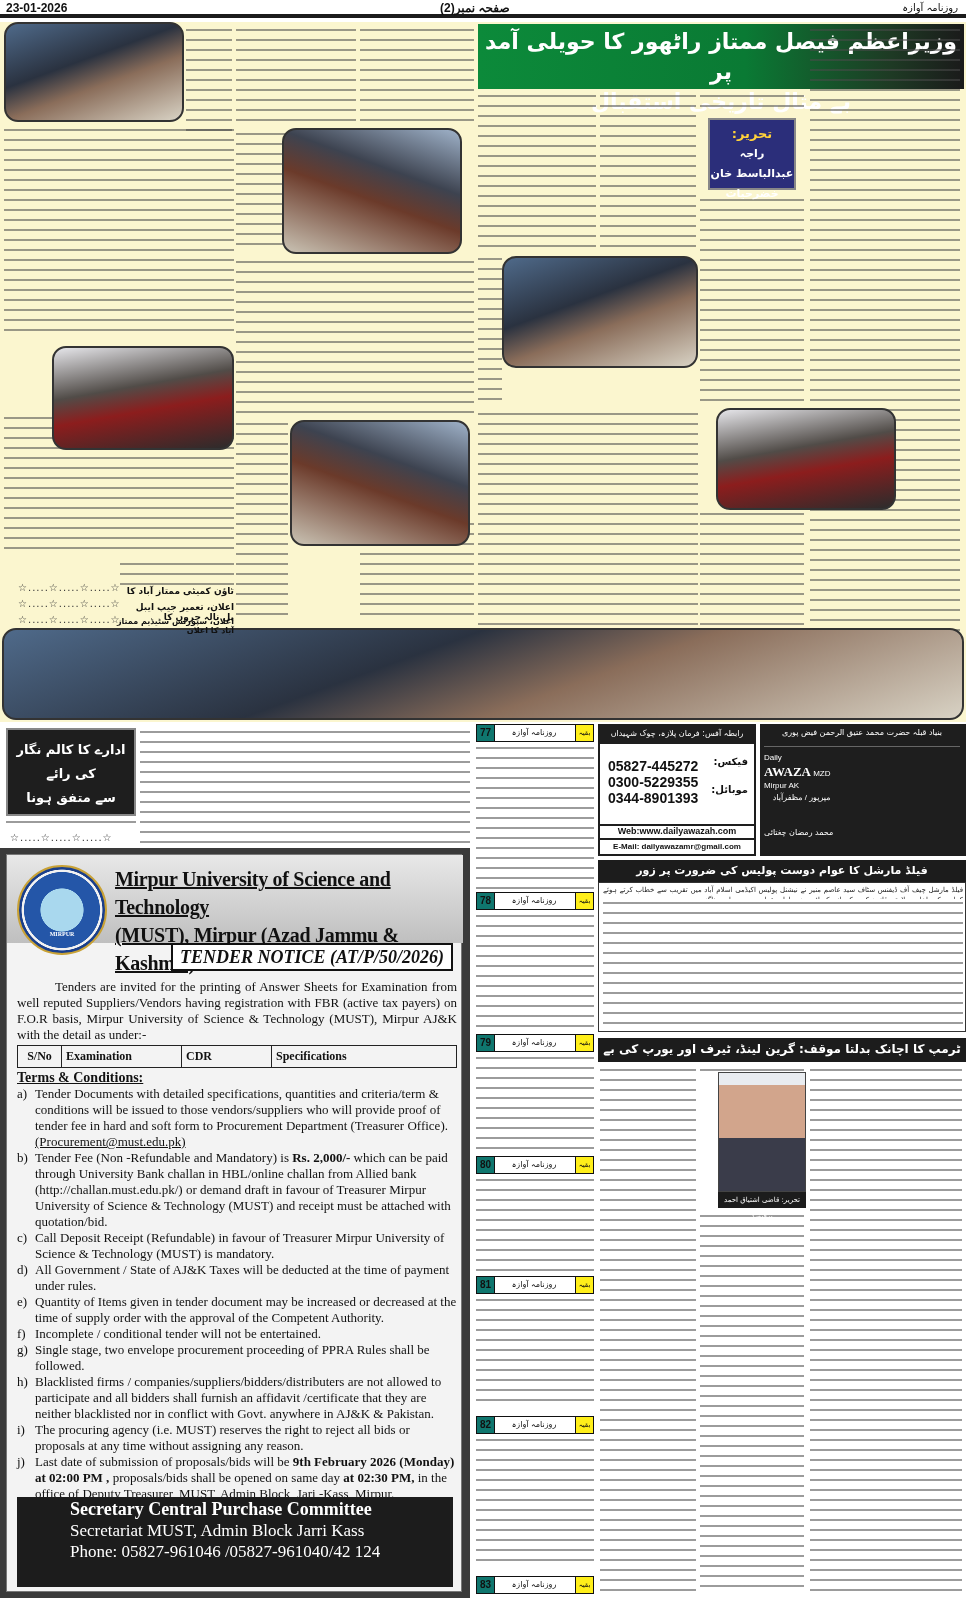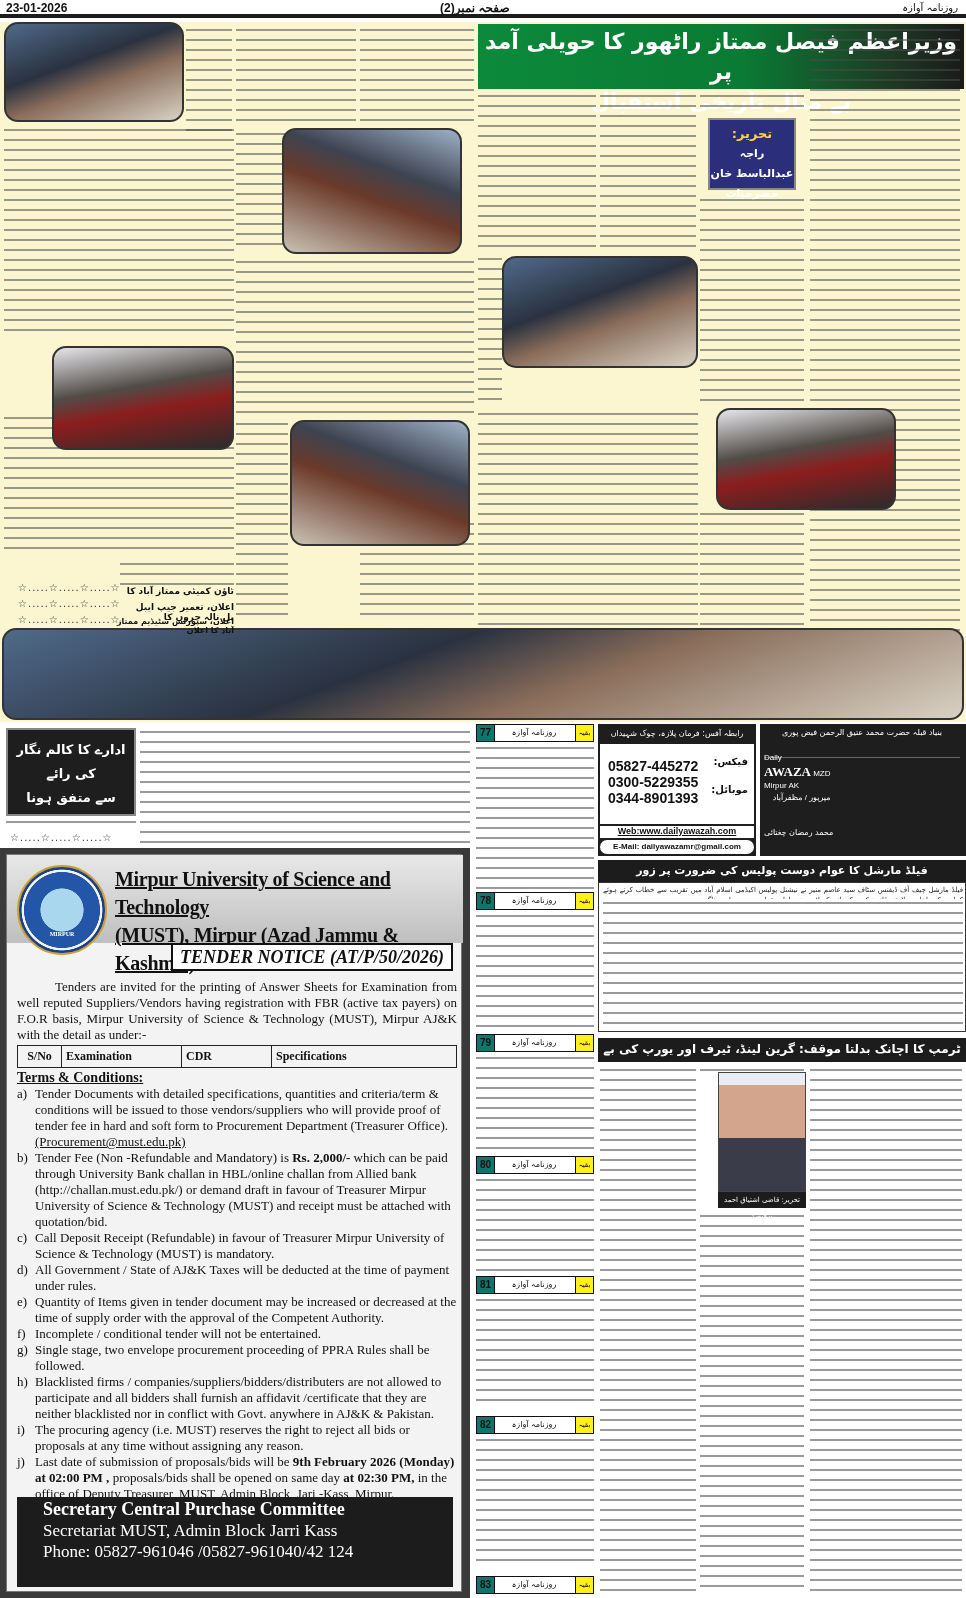--- a/index.html
+++ b/index.html
@@ -34,37 +34,37 @@
   .tbody{position:absolute;left:10px;top:124px;width:440px;font:13px "Liberation Serif",serif;line-height:16px;color:#111;}
   .tbody p.intro{text-indent:38px;text-align:justify;}
   table.tt{border-collapse:collapse;width:100%;margin-top:2px;font:12px "Liberation Serif",serif;}
   table.tt td{border:1px solid #222;padding:2px 4px;vertical-align:middle;line-height:13px;}
   table.tt td.h{font-weight:bold;height:22px;}
   .terms-h{font:bold 14px "Liberation Serif",serif;text-decoration:underline;margin-top:2px;}
   ol.terms{list-style:none;}
   ol.terms li{position:relative;padding-left:18px;text-align:left;}
   ol.terms li .k{position:absolute;left:0;top:0;}
   .u{text-decoration:underline;}
-  .footer-box{position:absolute;left:10px;top:642px;width:436px;height:90px;background:#1c1c1c;color:#fff;font:17px "Liberation Serif",serif;line-height:21px;padding:2px 0 0 26px;}
+  .footer-box{position:absolute;left:10px;top:642px;width:436px;height:90px;background:#1c1c1c;color:#fff;font:17px "Liberation Serif",serif;line-height:21px;padding:2px 0 0 53px;}
   .footer-box .b{font-weight:bold;font-size:18px;}
   
   .serial{left:476px;width:118px;}
   .tag{position:absolute;left:0;width:118px;height:18px;border:1px solid #111;background:#fff;}
   .tag .num{position:absolute;left:0;top:0;width:18px;height:16px;background:#0f766e;font:bold 10px "Liberation Sans",sans-serif;text-align:center;line-height:16px;border-right:1px solid #111;}
   .tag .mid{position:absolute;left:22px;top:3px;width:70px;direction:rtl;text-align:center;font:8px "DejaVu Sans",sans-serif;}
   .tag .ic{position:absolute;right:0;top:0;width:18px;height:16px;background:#ffef1a;border-left:1px solid #111;font:7px "DejaVu Sans",sans-serif;text-align:center;line-height:16px;direction:rtl;}
   
   .mast-contact{left:598px;top:724px;width:158px;height:132px;background:#1e1e1e;}
   .mast-contact .rab{position:absolute;left:2px;top:2px;width:154px;height:16px;color:#fff;direction:rtl;text-align:center;font:8px "DejaVu Sans",sans-serif;line-height:16px;}
   .mast-contact .phones{position:absolute;left:2px;top:20px;width:154px;height:80px;background:#fff;font:bold 14px "Liberation Sans",sans-serif;line-height:16px;padding:14px 0 0 8px;}
   .mast-contact .lbl{position:absolute;right:6px;direction:rtl;font:bold 10px "DejaVu Sans",sans-serif;}
-  .mast-contact .web{position:absolute;left:2px;top:102px;width:154px;height:12px;background:#fff;font:bold 9px "Liberation Sans",sans-serif;text-align:center;text-decoration:underline;}
-  .mast-contact .mail{position:absolute;left:2px;top:116px;width:154px;height:14px;background:#fff;font:bold 8px "Liberation Sans",sans-serif;text-align:center;line-height:14px;border-radius:7px;}
+  .mast-contact .web{position:absolute;left:2px;top:102px;width:154px;height:12px;background:#fff;font:bold 9px "Liberation Sans",sans-serif;text-align:center;}
+  .mast-contact .mail{position:absolute;left:2px;top:116px;width:154px;height:14px;background:#fff;font:bold 8px "Liberation Sans",sans-serif;text-align:center;line-height:14px;}
   .mast-logo{left:760px;top:724px;width:206px;height:132px;background:#1e1e1e;color:#fff;}
-  .mast-logo .top{position:absolute;right:6px;top:4px;width:196px;direction:rtl;text-align:center;font:8px "DejaVu Sans",sans-serif;border-bottom:1px solid #666;padding-bottom:20px;}
+  .mast-logo .top{position:absolute;right:6px;top:4px;width:196px;direction:rtl;text-align:center;font:8px "DejaVu Sans",sans-serif;border-bottom:1px solid #666;padding-bottom:9px;}
   .mast-logo .big{position:absolute;right:18px;top:26px;direction:rtl;font:bold 56px "DejaVu Serif",serif;line-height:90px;}
   .mast-logo .en{position:absolute;left:4px;top:28px;font:8px "Liberation Sans",sans-serif;line-height:12px;}
   .mast-logo .en b{font:bold 13px "Liberation Serif",serif;}
   .mast-logo .ed{position:absolute;left:4px;top:104px;direction:rtl;font:8px "DejaVu Sans",sans-serif;}
   .edit-head{direction:rtl;text-align:center;color:#fff;background:#1c1c1c;font:bold 11px "DejaVu Sans",sans-serif;line-height:22px;}
   .edit-text{border:1px solid #333;}
   .photo-person{left:718px;top:1072px;width:88px;height:120px;background:linear-gradient(180deg,#e9ecf0 0 10%,#d2a58c 10% 55%,#3a3c4a 55%);border:1px solid #444;}
   .photo-caption{left:718px;top:1192px;width:88px;height:16px;background:#1c1c1c;color:#fff;direction:rtl;text-align:center;font:7px "DejaVu Sans",sans-serif;line-height:16px;}
 </style>
 </head>

